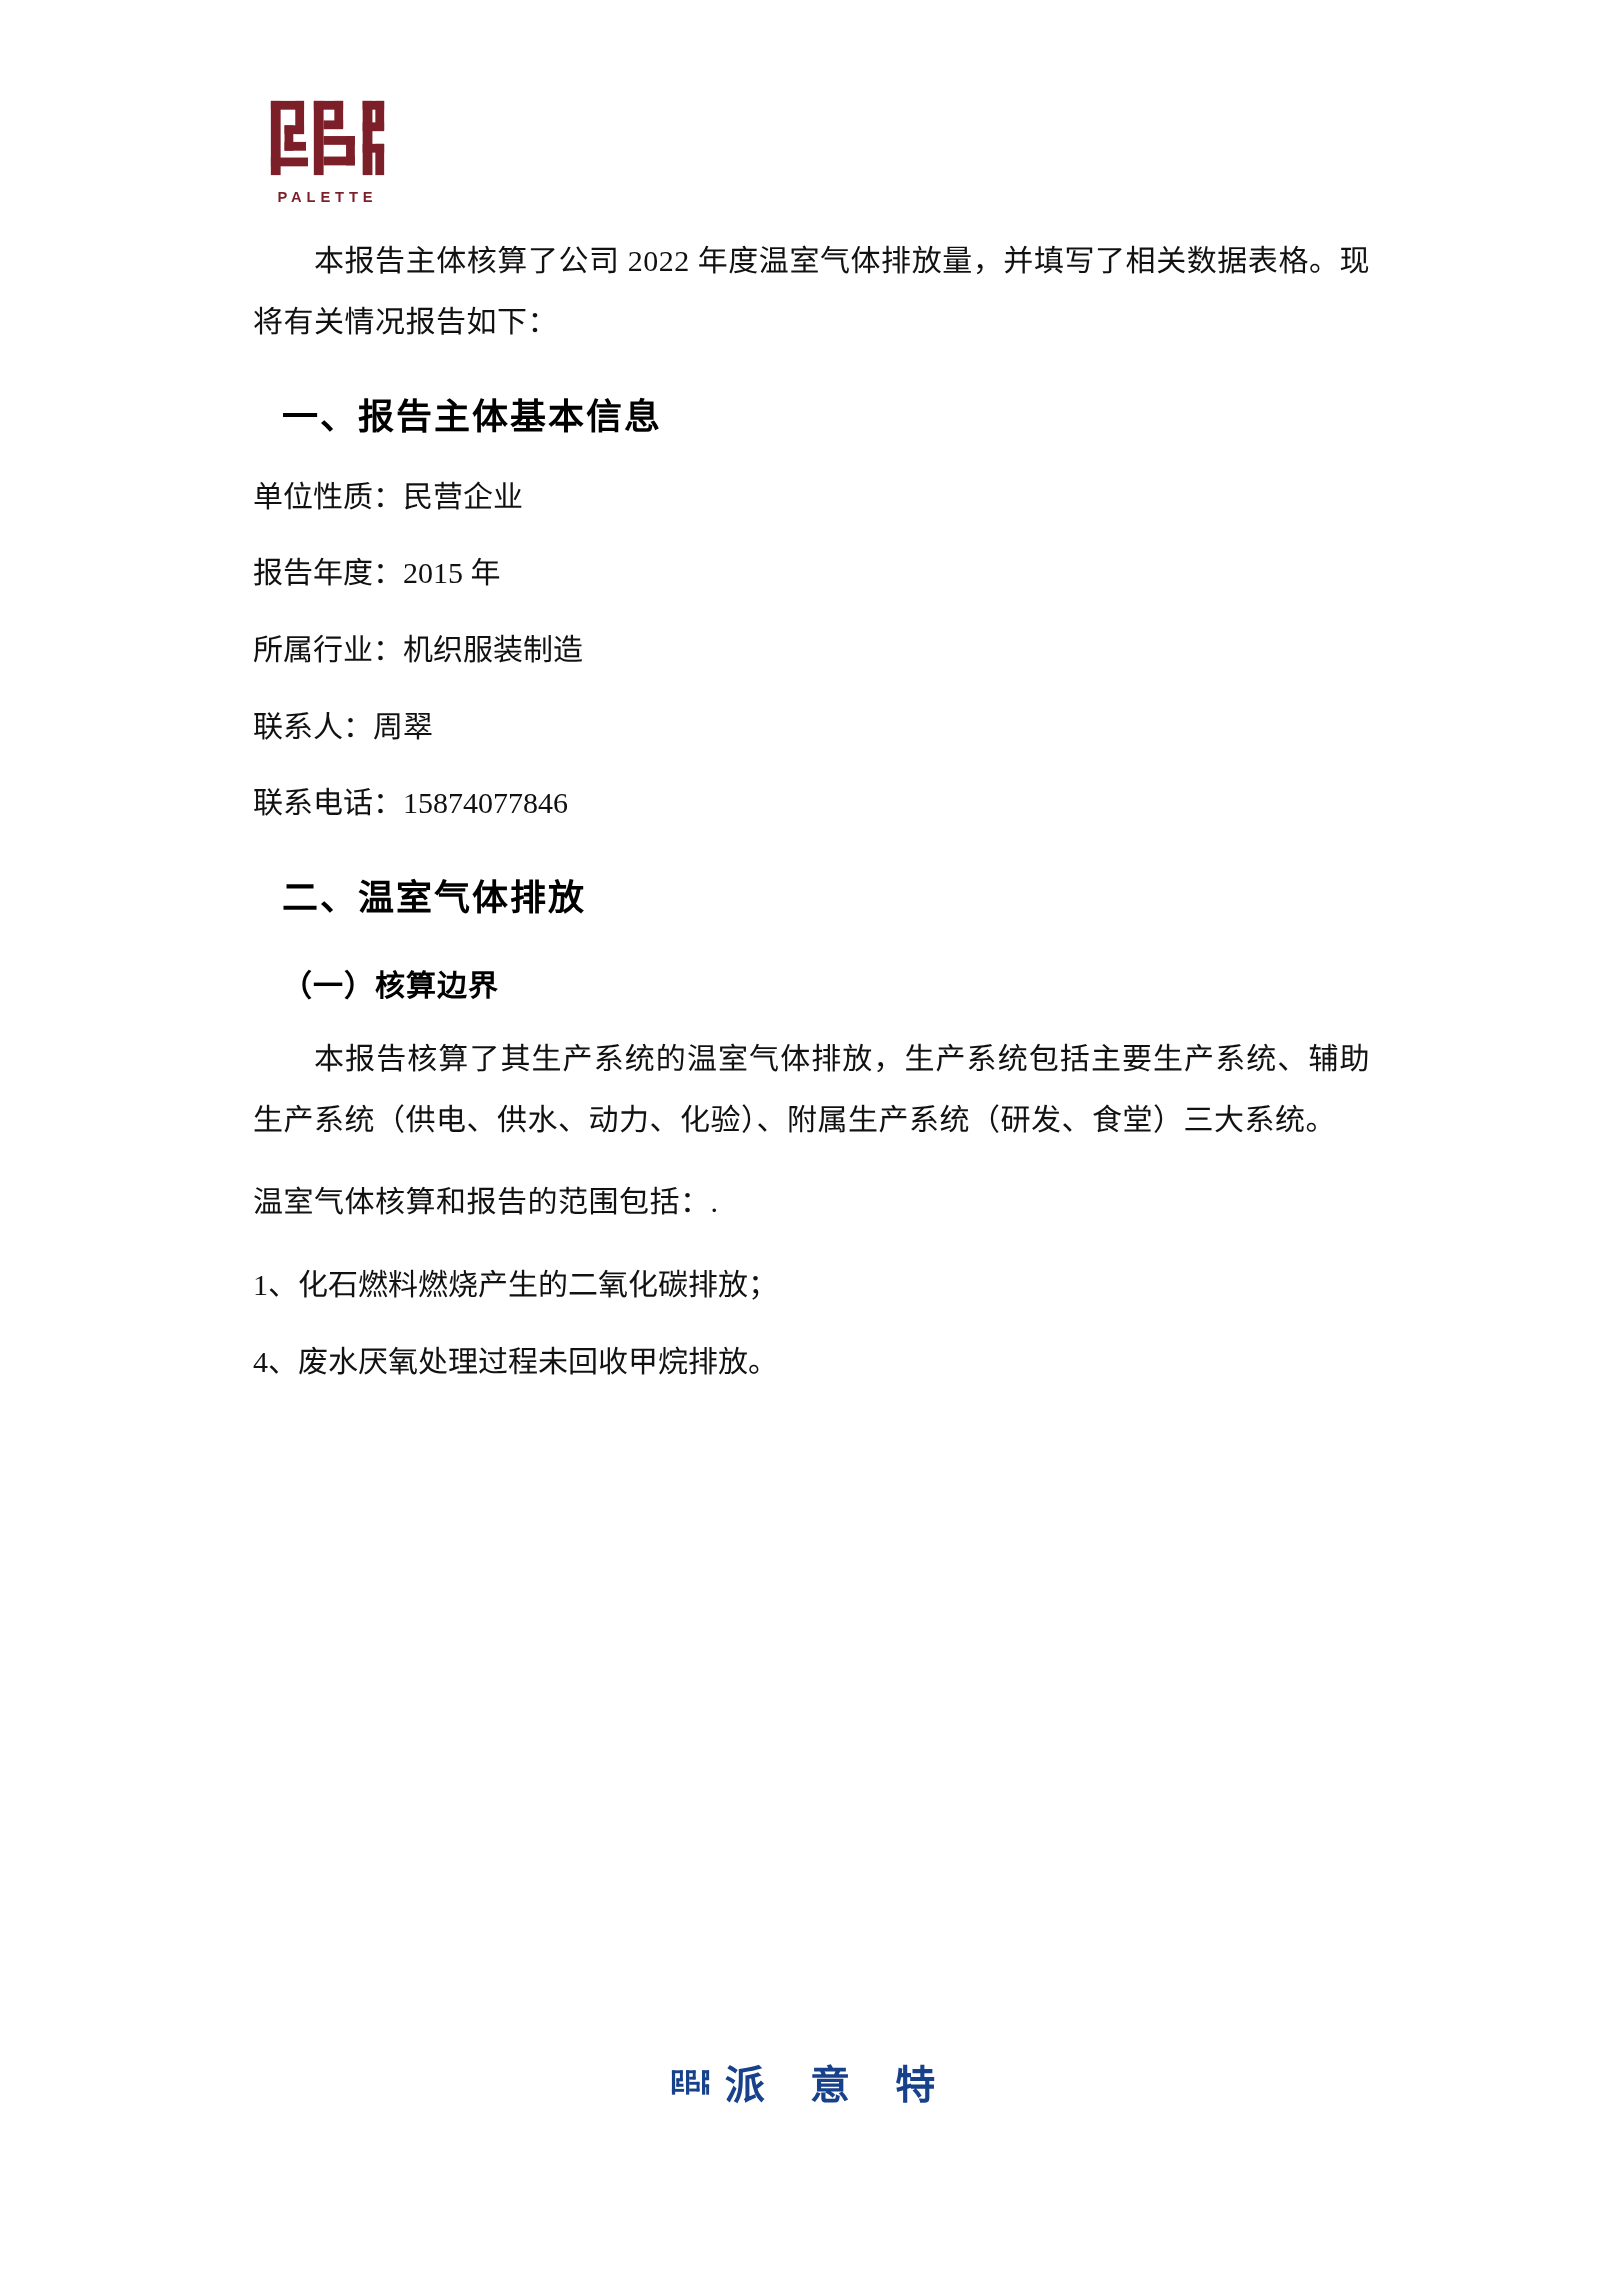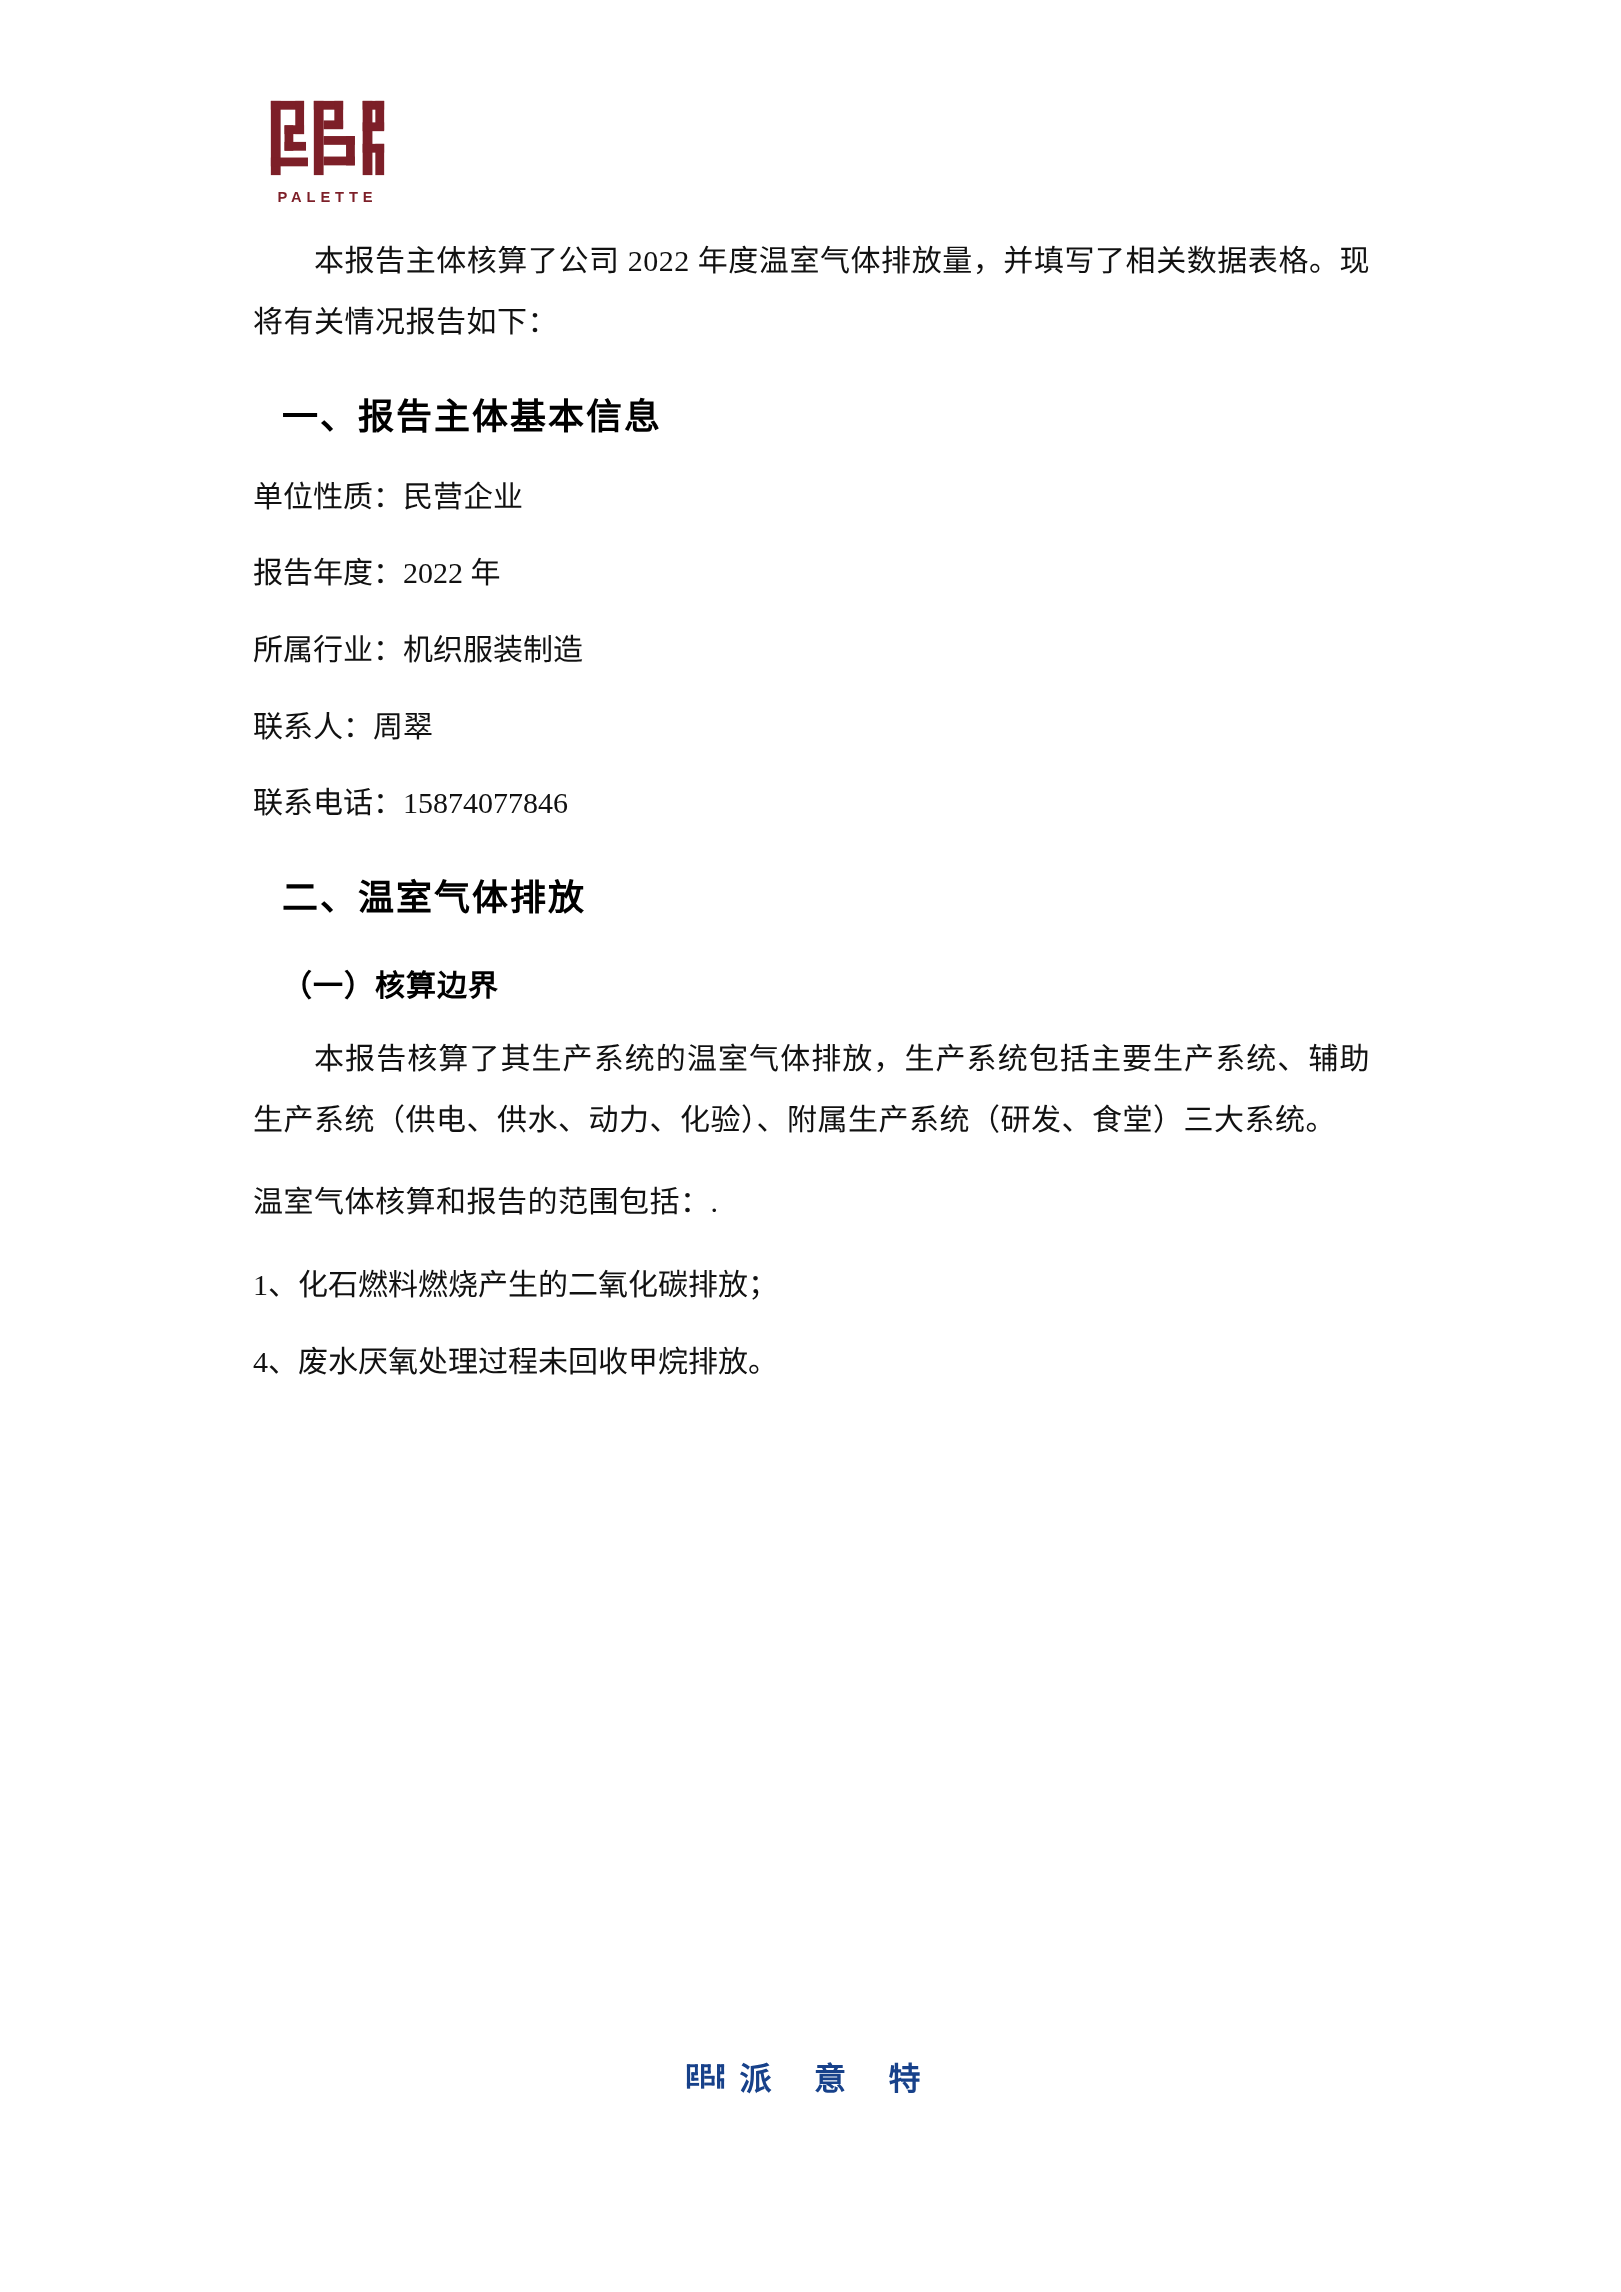--- a/index.html
+++ b/index.html
@@ -109,21 +109,21 @@
     align-items: center;
     justify-content: center;
     gap: 13.7px;
   }
   .footer-mark {
     width: 41px;
     height: 43px;
   }
   .footer-text {
     font-family: "DejaVu Sans", "Liberation Sans", sans-serif;
-    font-size: 32px;
+    font-size: 40px;
     font-weight: bold;
     letter-spacing: 15.7px;
     color: #17418a;
   }
 </style>
 </head>
 <body>
 
 <div class="page">
 
@@ -157,21 +157,21 @@
     <div class="logo-word">PALETTE</div>
   </div>
 
   <div class="content" style="padding-top:230px;">
 
     <p class="para indent">本报告主体核算了公司 2022 年度温室气体排放量，并填写了相关数据表格。现将有关情况报告如下：</p>
 
     <h1 class="h1">一、报告主体基本信息</h1>
 
     <p class="field">单位性质：民营企业</p>
-    <p class="field">报告年度：2022 年</p>
+    <p class="field">报告年度：2015 年</p>
     <p class="field">所属行业：机织服装制造</p>
     <p class="field">联系人：周翠</p>
     <p class="field">联系电话：15874077846</p>
 
     <h1 class="h1">二、温室气体排放</h1>
 
     <h2 class="h2">（一）核算边界</h2>
 
     <p class="para indent">本报告核算了其生产系统的温室气体排放，生产系统包括主要生产系统、辅助生产系统（供电、供水、动力、化验）、附属生产系统（研发、食堂）三大系统。</p>
     <p class="para">温室气体核算和报告的范围包括：.</p>

